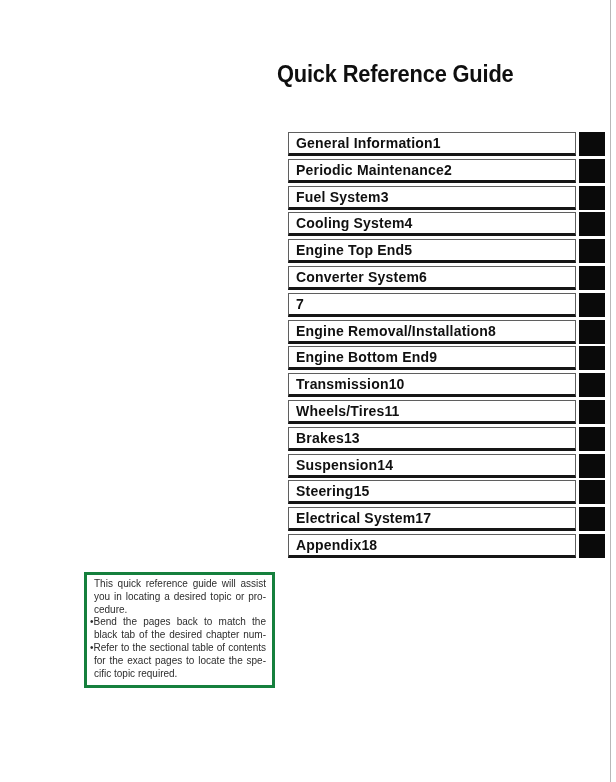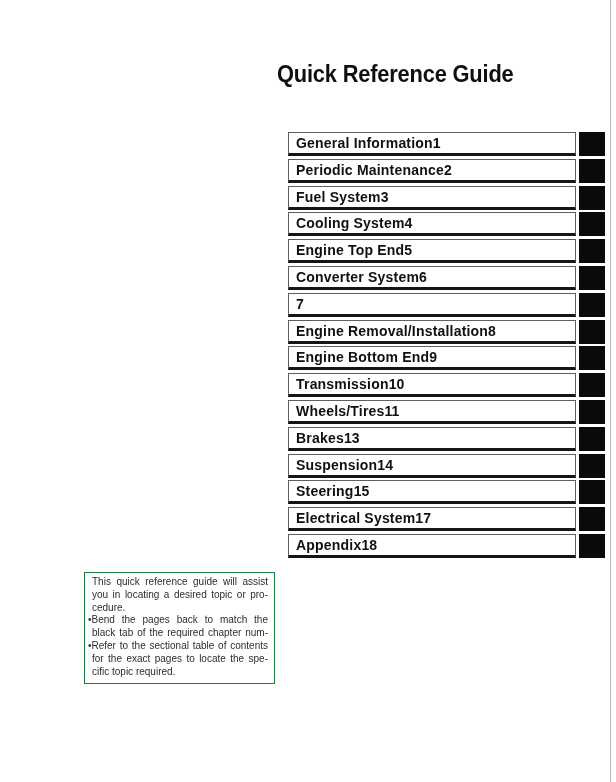--- a/index.html
+++ b/index.html
@@ -71,21 +71,21 @@
     margin-left: 3px;
     background: #0a0a0a;
   }
   .note {
     position: absolute;
     left: 84px;
     top: 572px;
     box-sizing: border-box;
     width: 191px;
     background: #ffffff;
-    border: 1px solid #15803d;
+    border: 3px solid #15803d;
     padding: 3px 6px 5px 7px;
     font-size: 10px;
     line-height: 12.8px;
     color: #2d2d2d;
   }
   .note .line { white-space: nowrap; }
   .note .j { text-align: justify; text-align-last: justify; white-space: normal; }
   .note .b { margin-left: -4px; }
 </style>
 </head>
@@ -228,19 +228,19 @@
       <div class="tab"></div>
     </div>
 
   </div>
 
   <div class="note">
     <div class="line j">This quick reference guide will assist</div>
     <div class="line j">you in locating a desired topic or pro-</div>
     <div class="line">cedure.</div>
     <div class="line j b">•Bend the pages back to match the</div>
-    <div class="line j">black tab of the required chapter num-</div>
+    <div class="line j">black tab of the desired chapter num-</div>
     <div class="line j b">•Refer to the sectional table of contents</div>
     <div class="line j">for the exact pages to locate the spe-</div>
     <div class="line">cific topic required.</div>
   </div>
 
 </div>
 
 </body></html>

